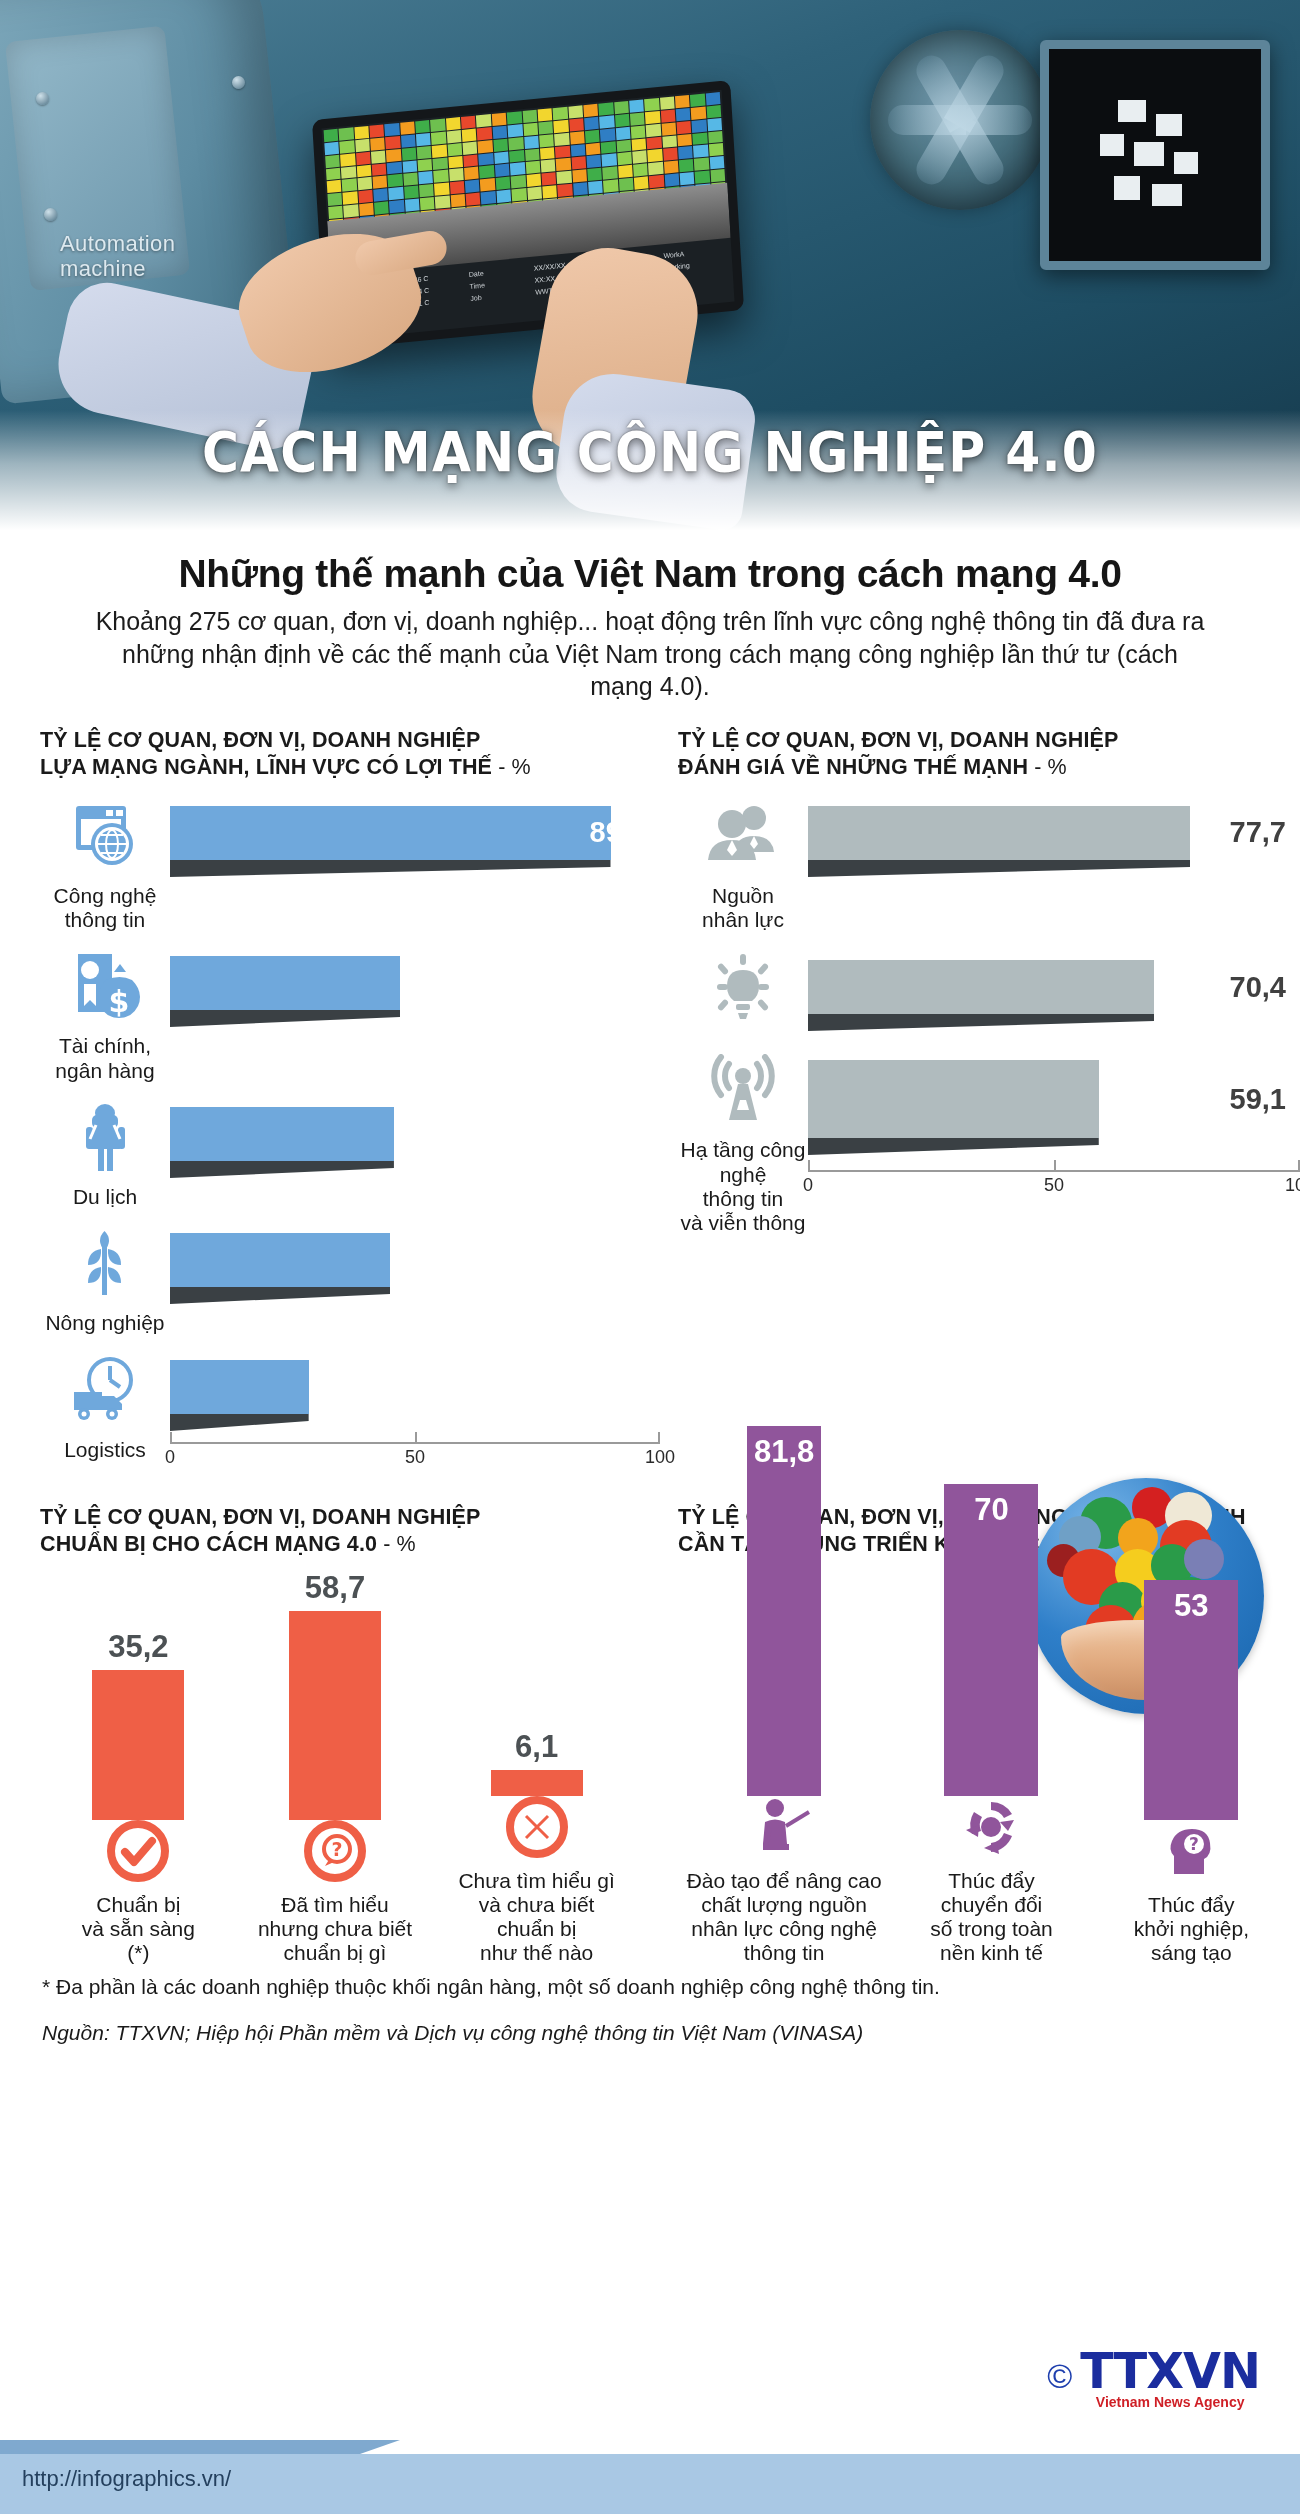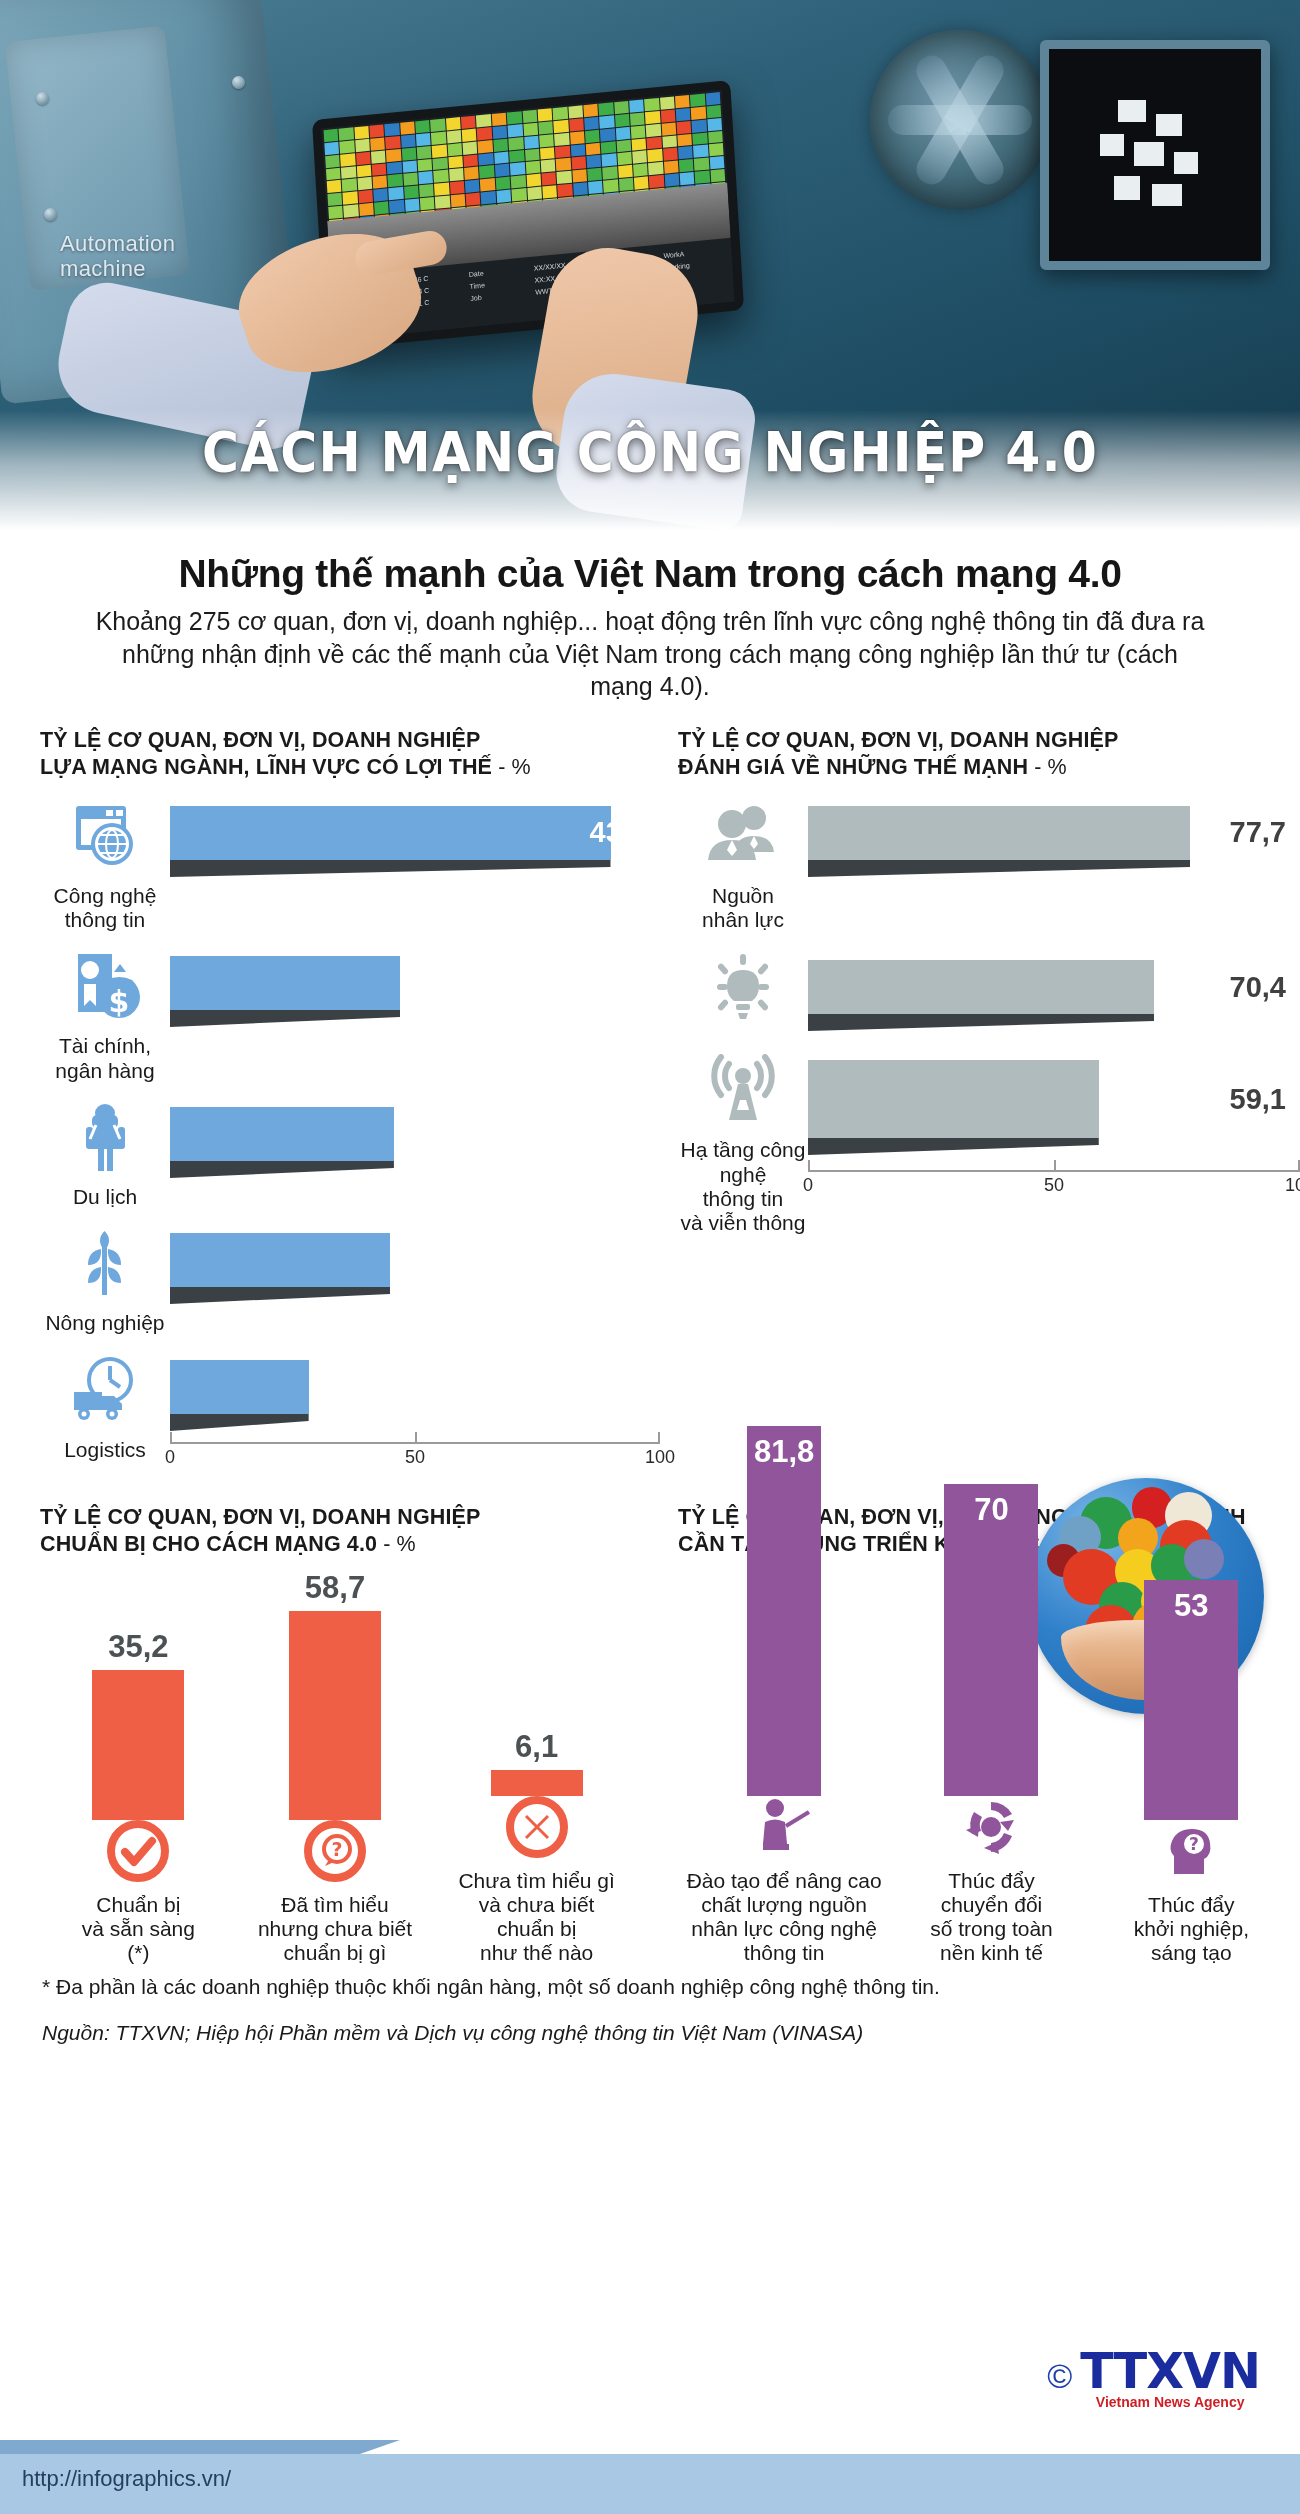--- a/index.html
+++ b/index.html
@@ -513,21 +513,21 @@
           <div>Công nghệ</div>
           <div>thông tin</div>
         </div>
       </div>
       <div class="hbar-area">
         <div class="hbar blue">
           <div class="fill" style="width:89.9%"></div>
           <svg class="shadow" style="width:89.9%" viewBox="0 0 100 17" preserveAspectRatio="none">
             <polygon points="0,0 100,0 100,7 0,17" fill="#3a4044"></polygon>
             </svg>
-          <div class="val">43,3</div>
+          <div class="val">89,9</div>
         </div>
       </div>
     </div>
 
     <div class="hrow" style="margin-bottom:18px;">
       <div class="hrow-icon">
         <svg width="74" height="74" viewBox="0 0 74 74">
           <rect x="10" y="4" width="34" height="58" fill="#6fa8dc"></rect>
           <circle cx="22" cy="20" r="9" fill="#ffffff"></circle>
           <path d="M16 34 h12 v22 l-6 -6 l-6 6 z" fill="#ffffff"></path>

